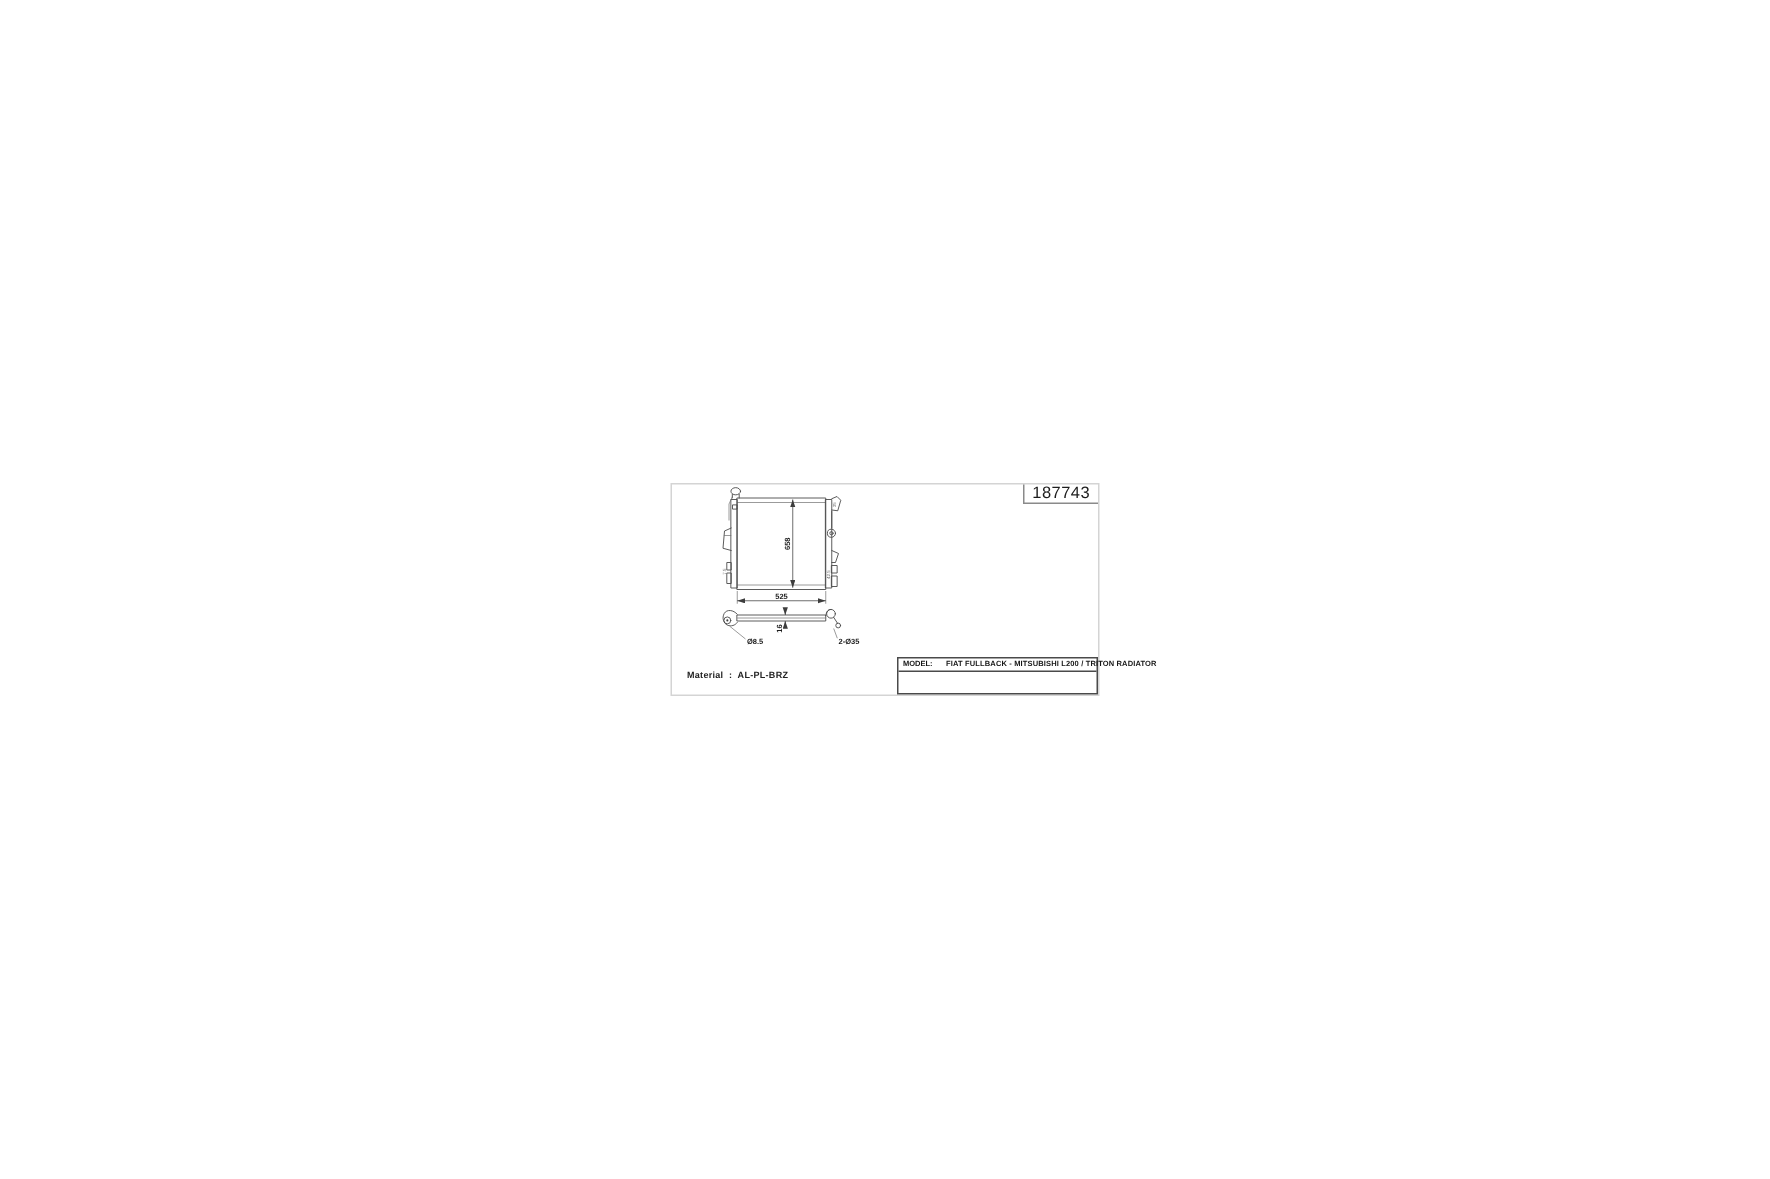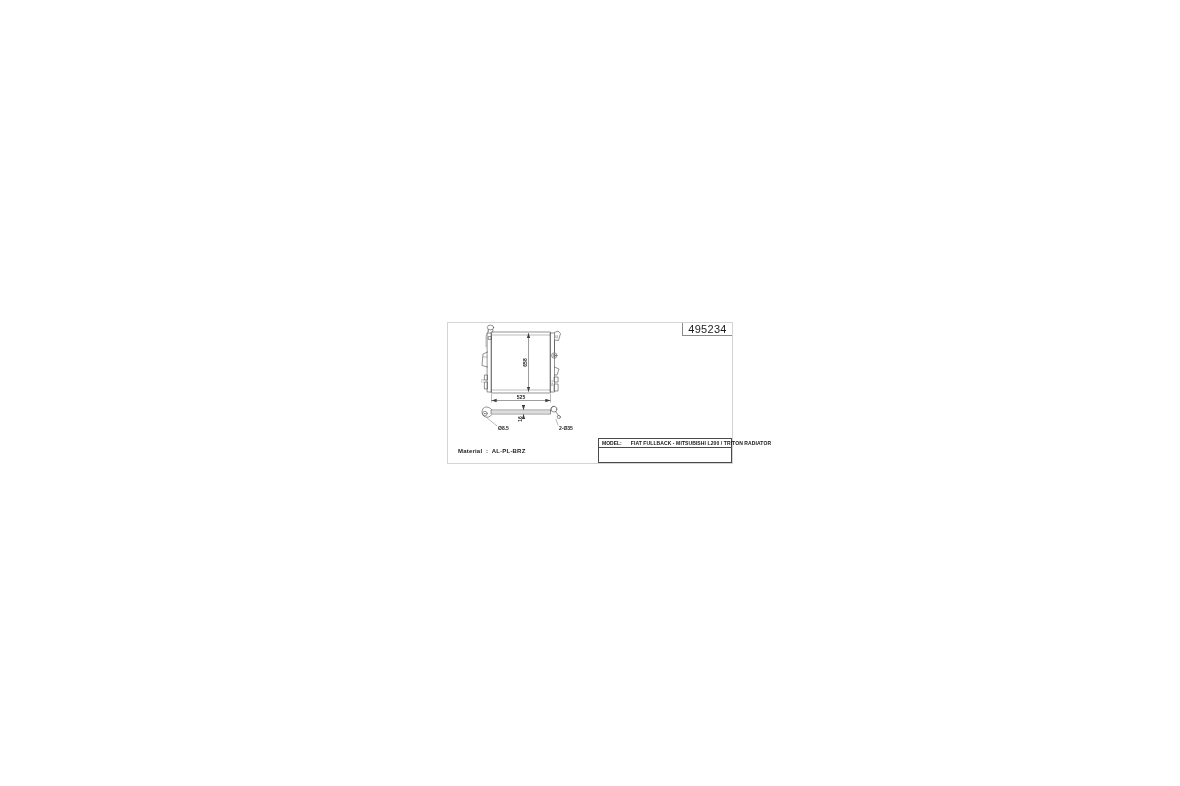--- a/index.html
+++ b/index.html
@@ -45,21 +45,21 @@
   }
   .model-label{font-size:5px;font-weight:bold;color:#161616;padding-left:3px;white-space:nowrap;}
   .model-value{font-size:5px;font-weight:bold;color:#161616;margin-left:9px;white-space:nowrap;letter-spacing:0.1px;}
 </style>
 </head>
 <body>
 
 <div class="sheet">
 
   <div class="part-number-box">
-    <span class="part-number">495234</span>
+    <span class="part-number">187743</span>
   </div>
 
   <svg class="drawing-svg" width="286" height="142" viewBox="0 0 286 142">
     <defs>
       <marker id="ae" markerWidth="6" markerHeight="4" refX="5.2" refY="1.75" orient="auto" markerUnits="userSpaceOnUse">
         <path d="M0,0 L5.2,1.75 L0,3.5 Z" fill="#3d3d3d"></path>
       </marker>
       <marker id="as" markerWidth="6" markerHeight="4" refX="5.2" refY="1.75" orient="auto-start-reverse" markerUnits="userSpaceOnUse">
         <path d="M0,0 L5.2,1.75 L0,3.5 Z" fill="#3d3d3d"></path>
       </marker>

